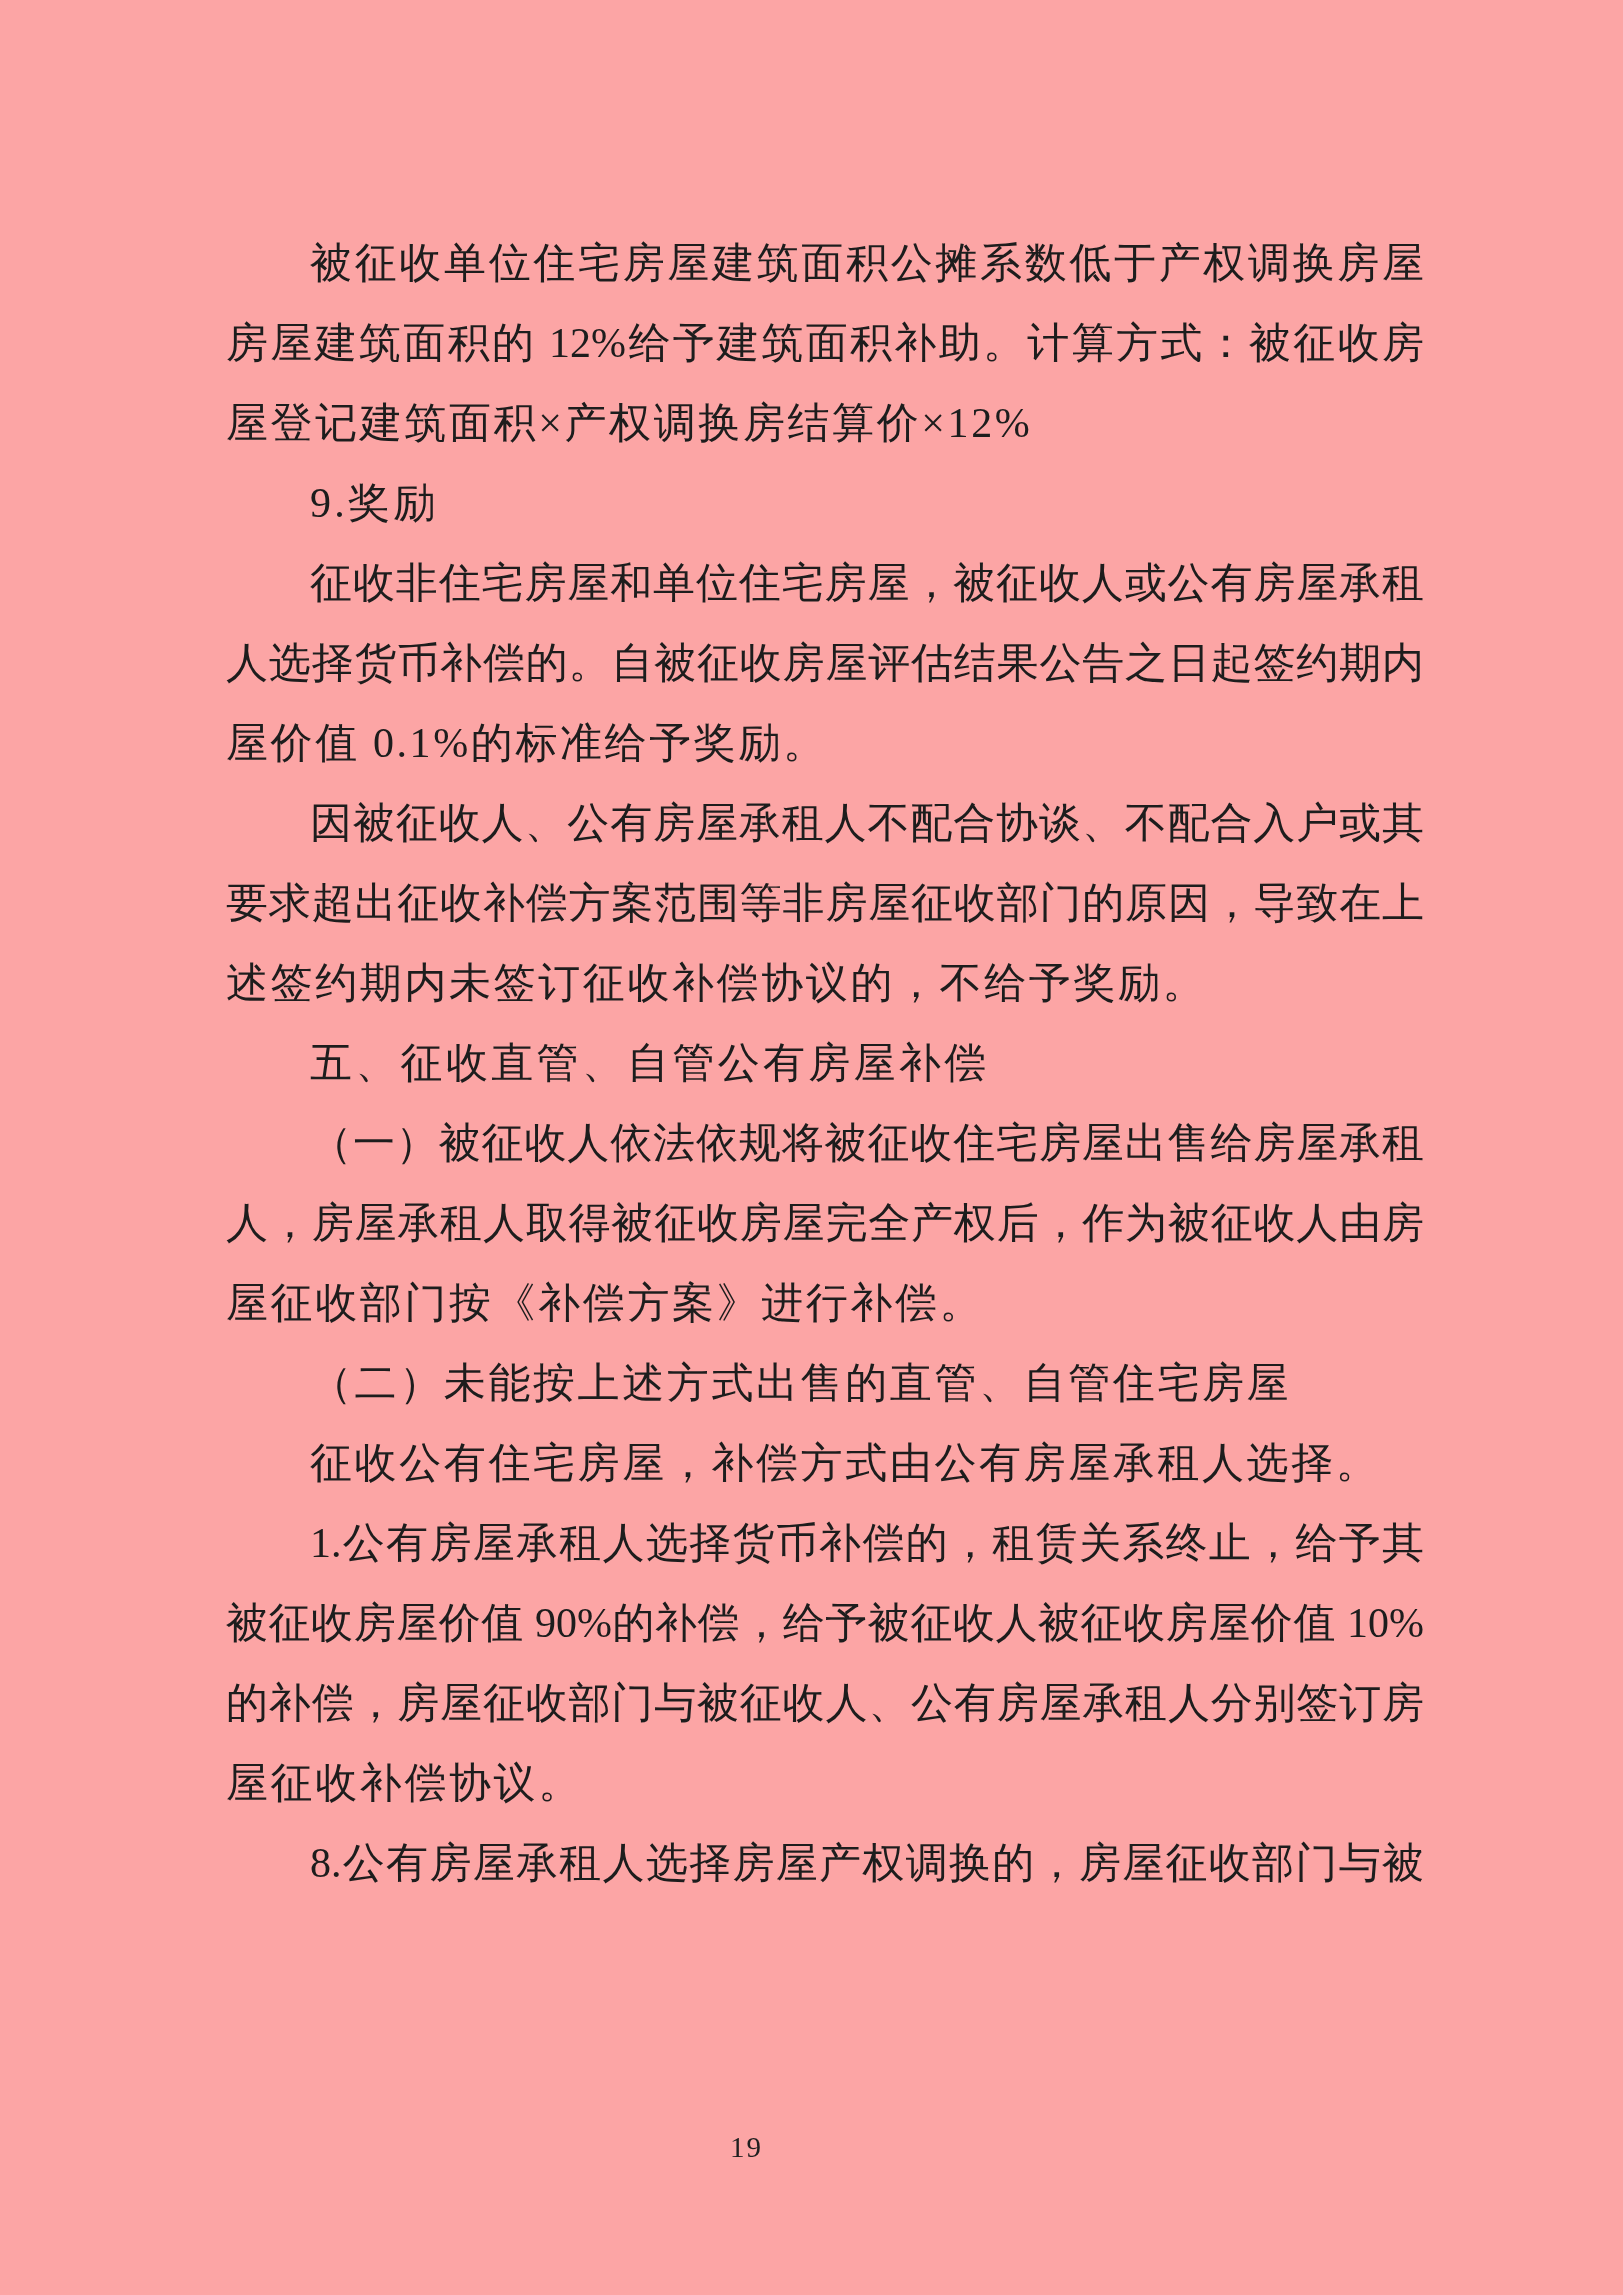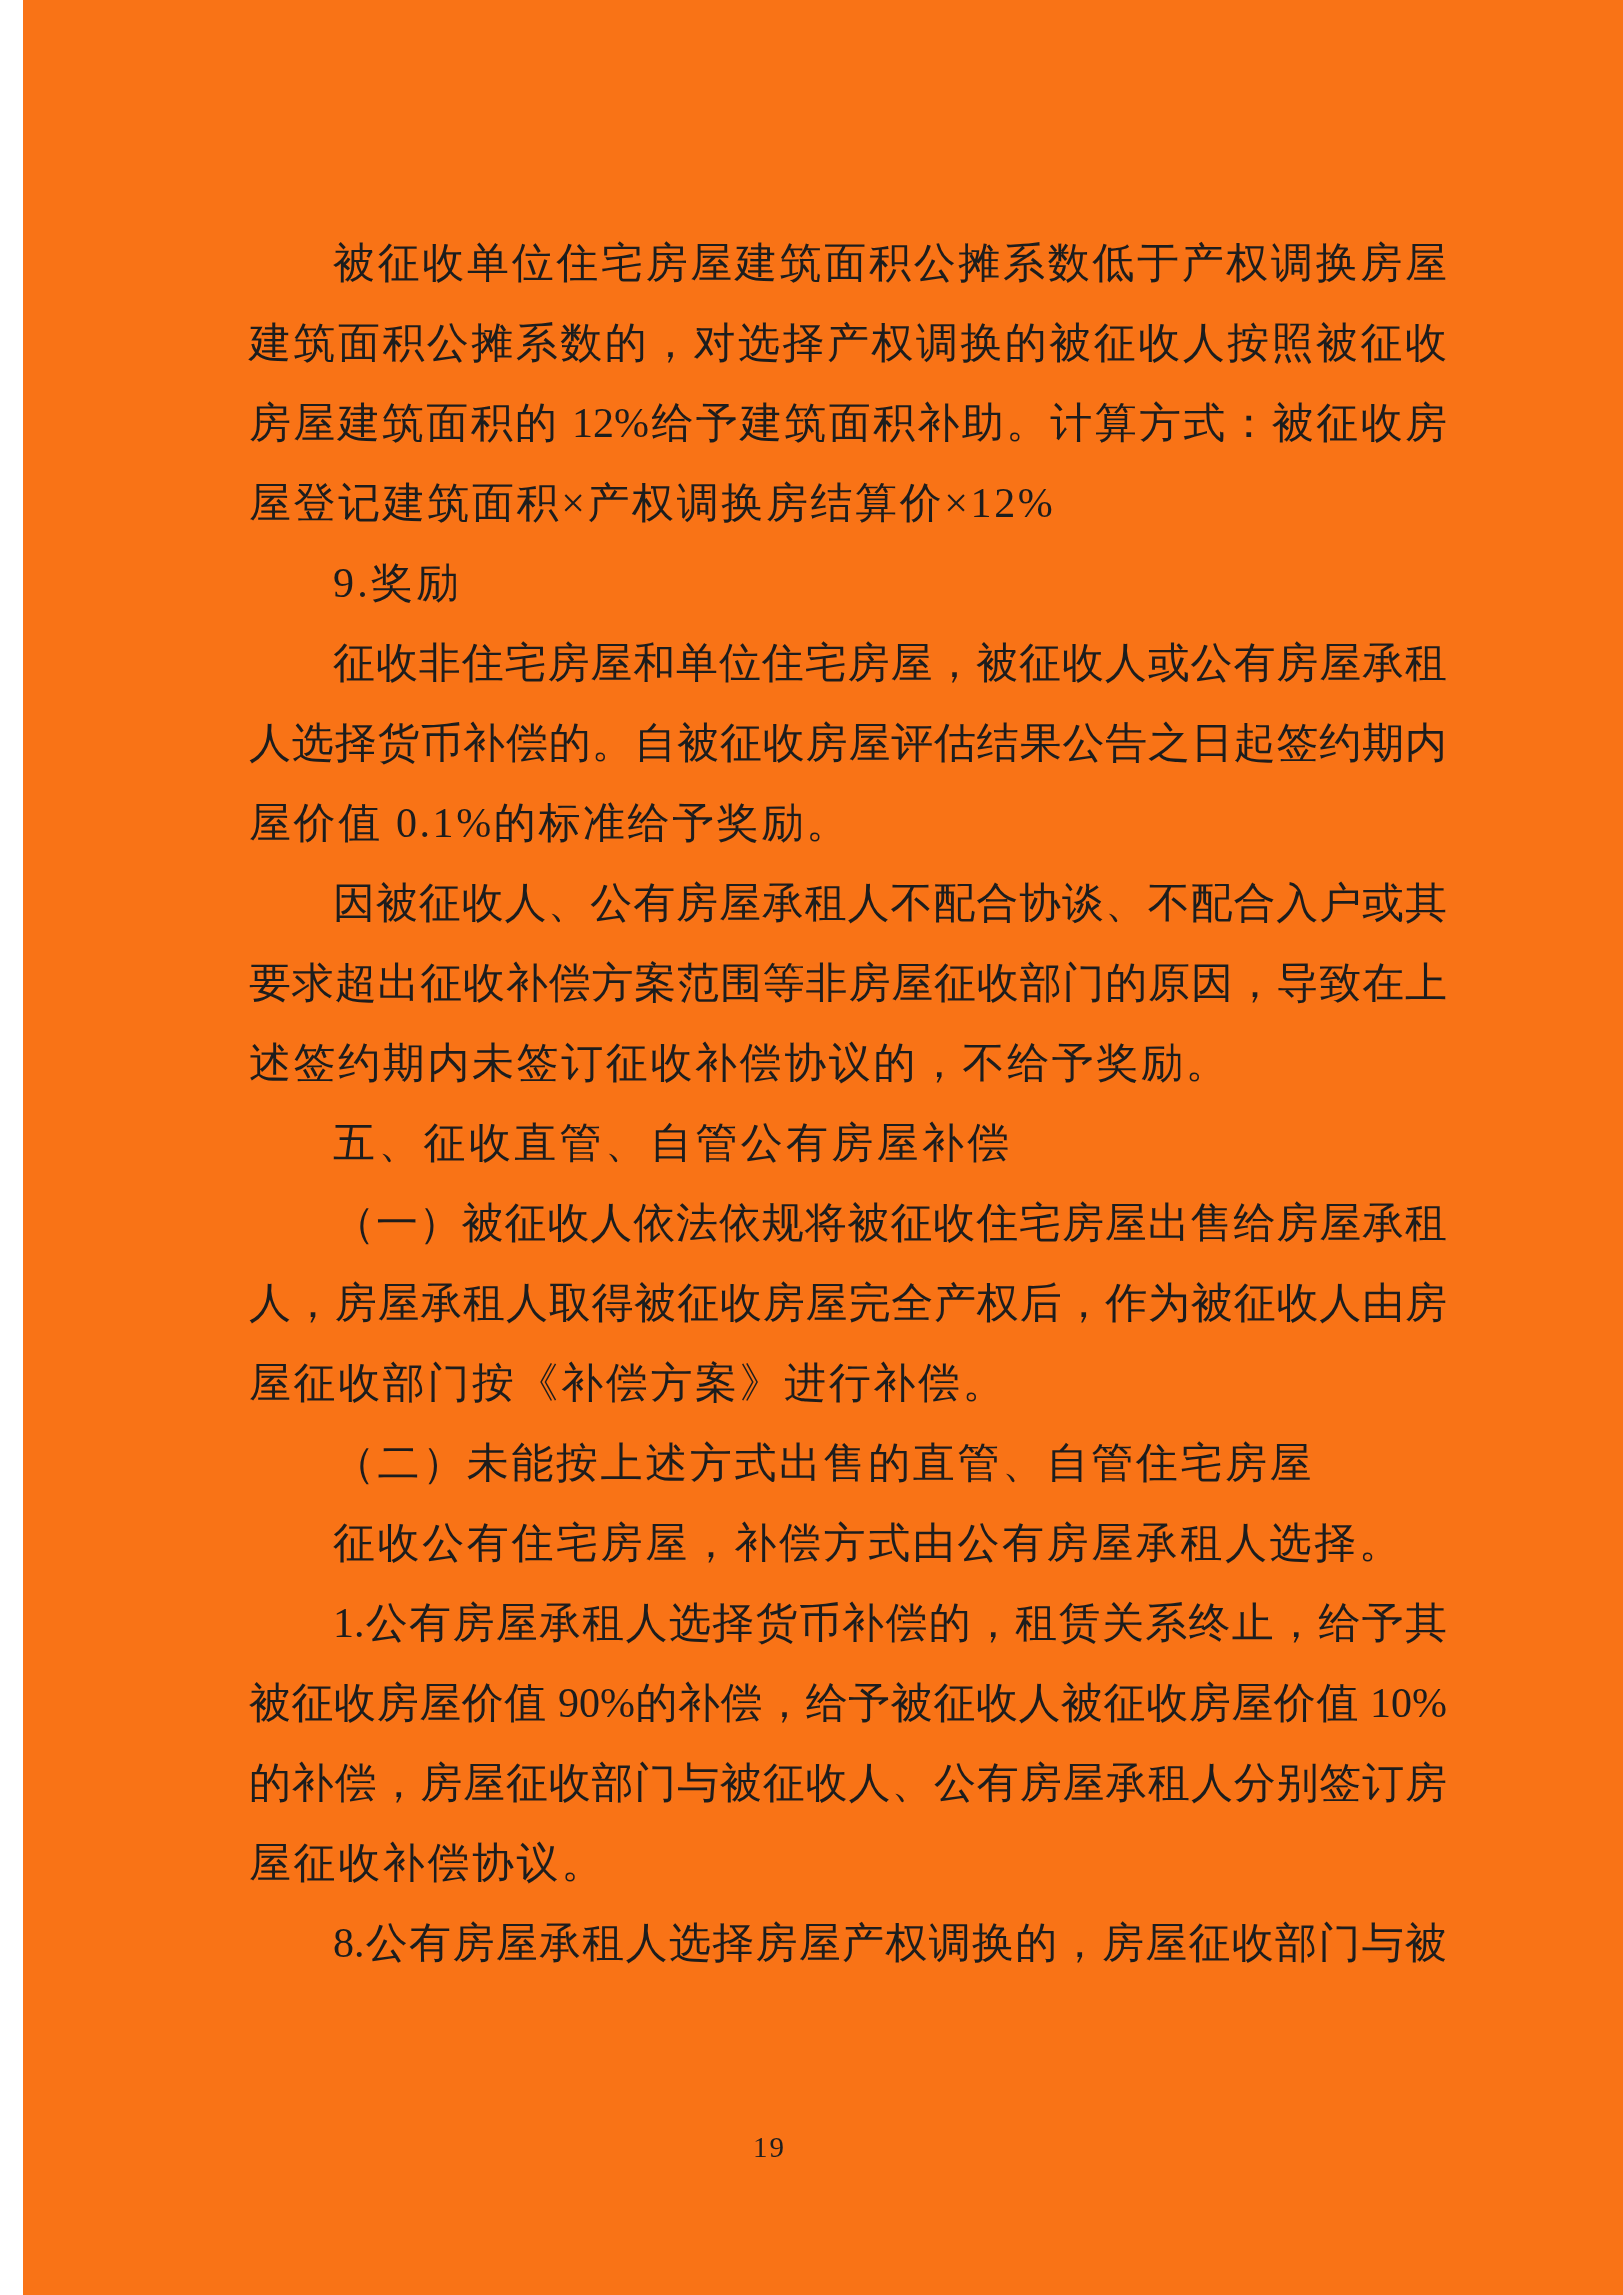--- a/index.html
+++ b/index.html
@@ -10,22 +10,21 @@
   body {
     position: relative;
     width: 1623px;
     height: 2295px;
     overflow: hidden;
     font-family: "Liberation Serif", "DejaVu Serif", serif;
   }
   .page {
     position: absolute;
     inset: 0;
-    background: #f97316;
-    margin-left: 23px;
+    background: #fca5a5;
   }
   .text-block {
     position: absolute;
     left: 226px;
     top: 223px;
     width: 1198px;
     color: #1d1d1d;
   }
   .line {
     height: 80px;
@@ -61,21 +60,20 @@
     letter-spacing: 2px;
     color: #1f1f1f;
   }
 </style>
 </head>
 <body>
 
 <main class="page">
   <section class="text-block">
       <div class="line indent fill">被征收单位住宅房屋建筑面积公摊系数低于产权调换房屋</div>
-      <div class="line fill">建筑面积公摊系数的，对选择产权调换的被征收人按照被征收</div>
       <div class="line fill">房屋建筑面积的 12%给予建筑面积补助。计算方式：被征收房</div>
       <div class="line">屋登记建筑面积×产权调换房结算价×12%</div>
       <div class="line indent bold">9.奖励</div>
       <div class="line indent fill">征收非住宅房屋和单位住宅房屋，被征收人或公有房屋承租</div>
       <div class="line fill">人选择货币补偿的。自被征收房屋评估结果公告之日起签约期内</div>
       <div class="line">屋价值 0.1%的标准给予奖励。</div>
       <div class="line indent fill">因被征收人、公有房屋承租人不配合协谈、不配合入户或其</div>
       <div class="line fill">要求超出征收补偿方案范围等非房屋征收部门的原因，导致在上</div>
       <div class="line">述签约期内未签订征收补偿协议的，不给予奖励。</div>
       <div class="line indent bold">五、征收直管、自管公有房屋补偿</div>

